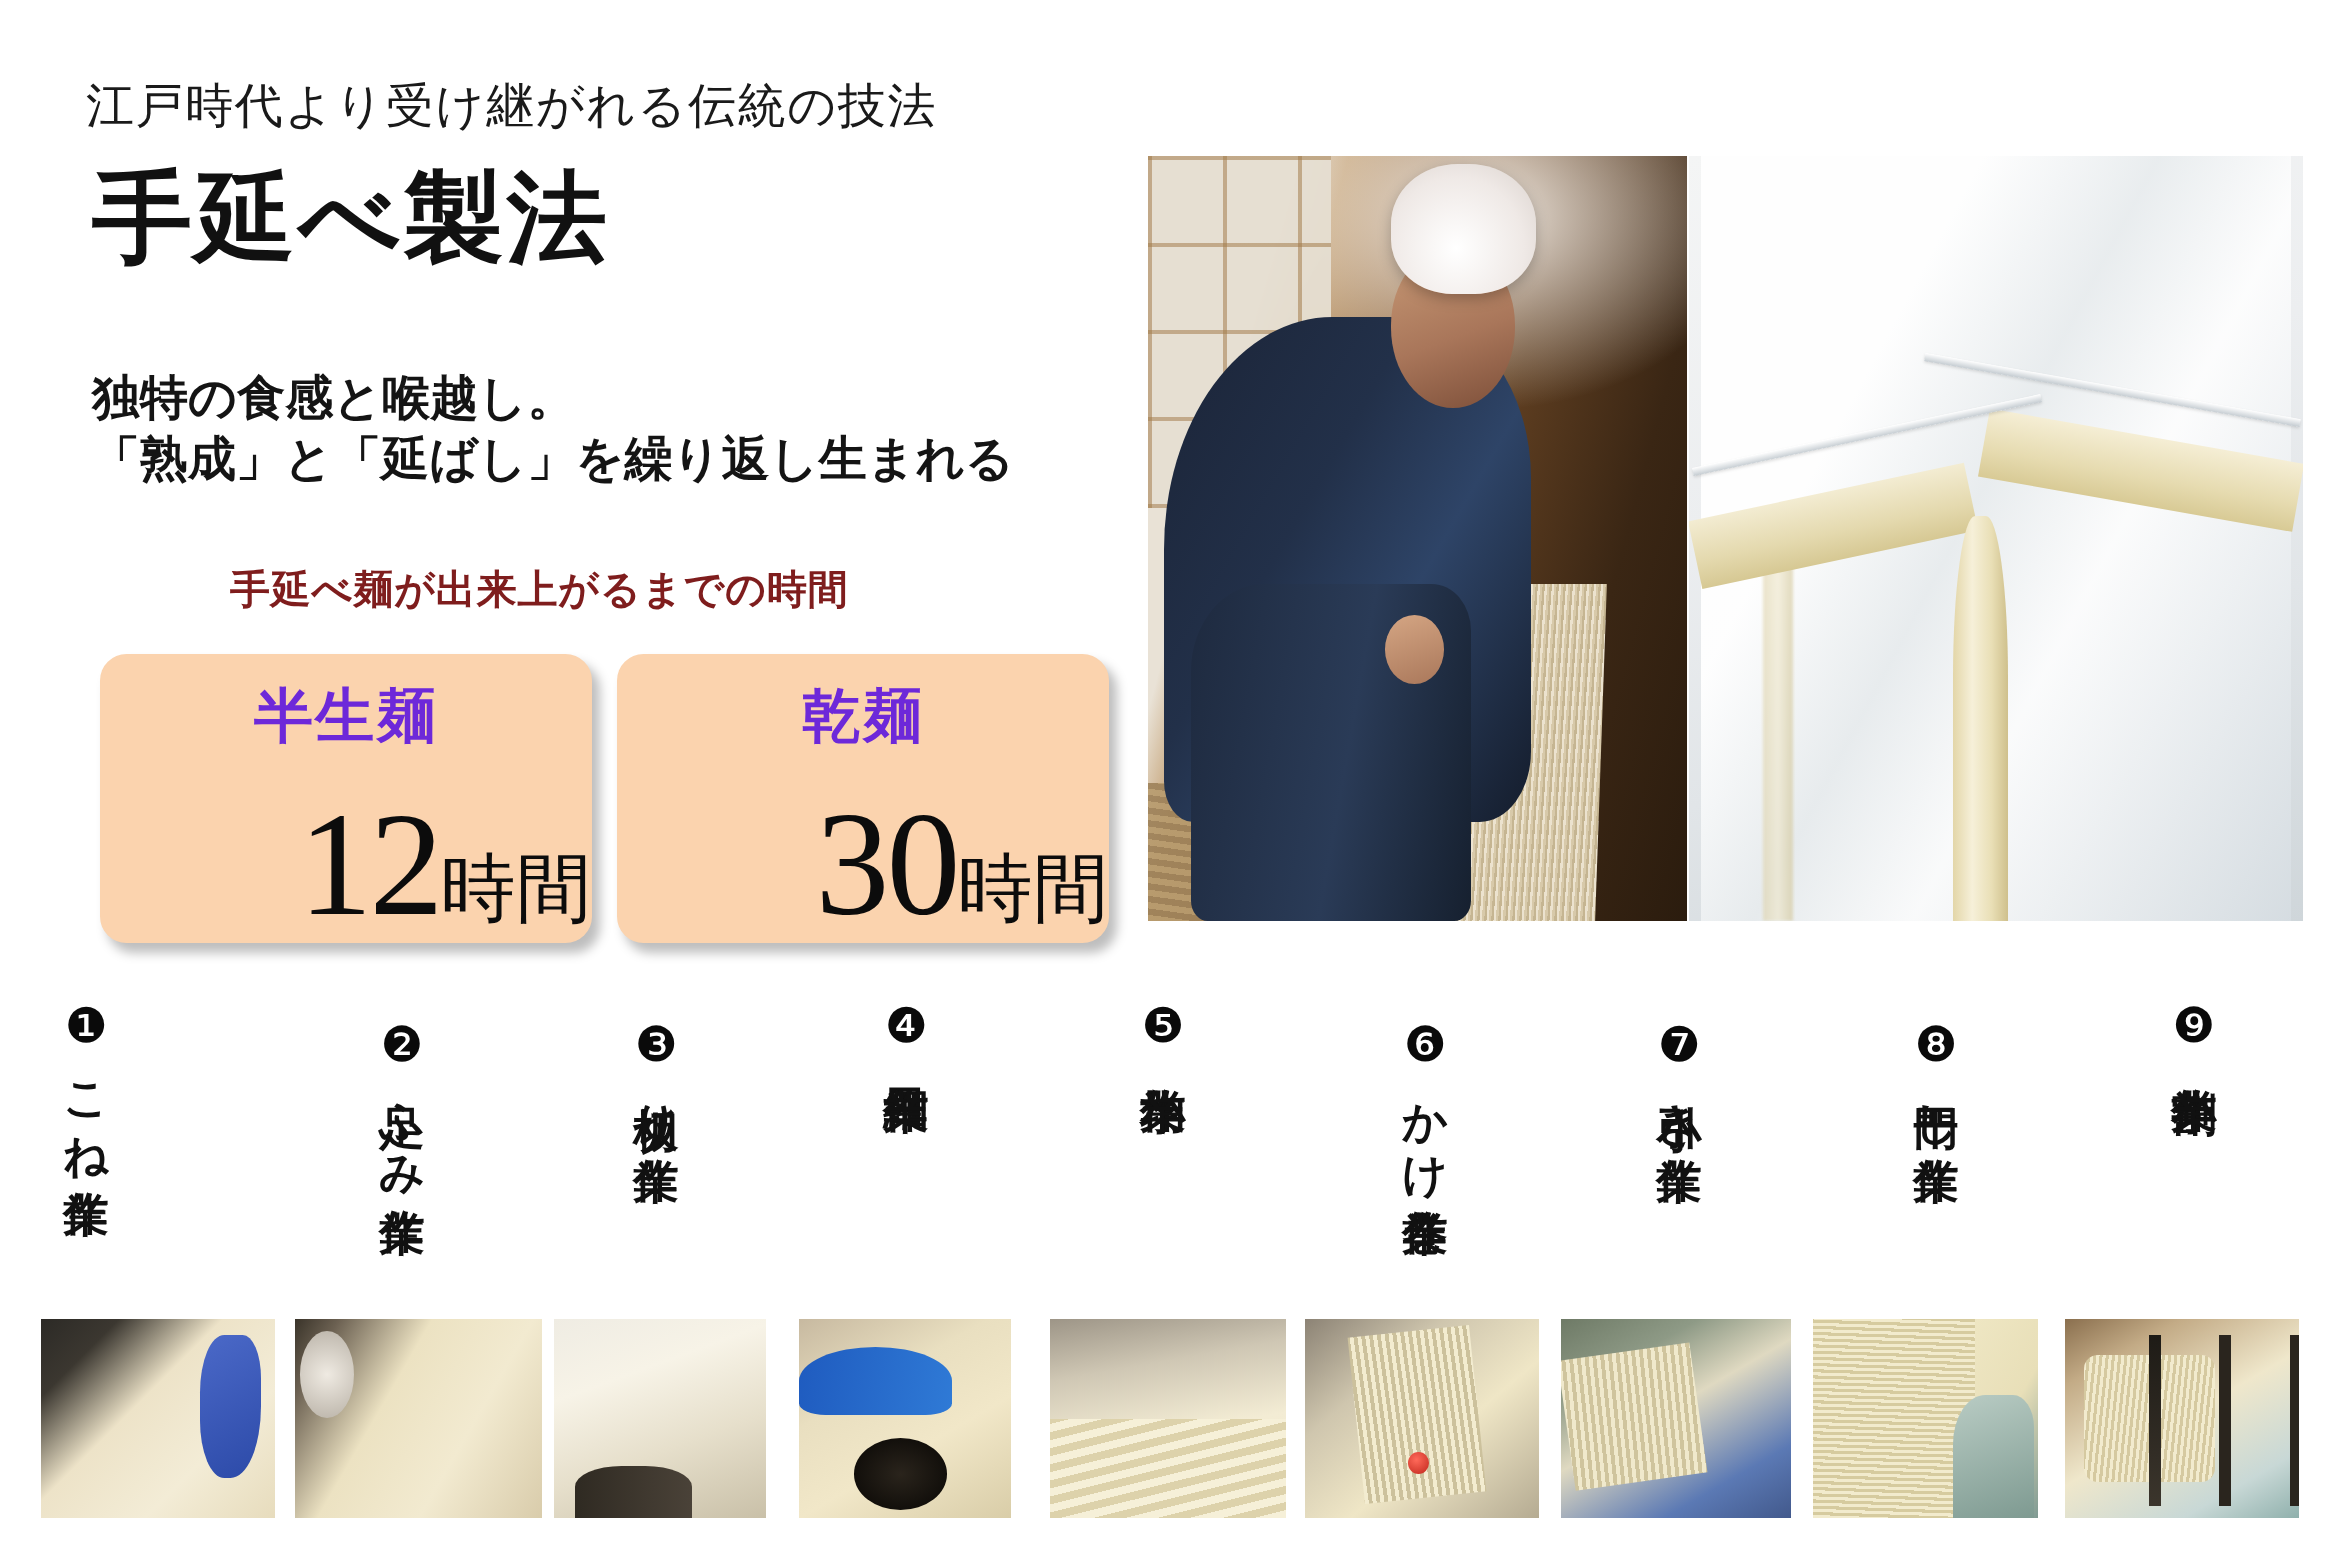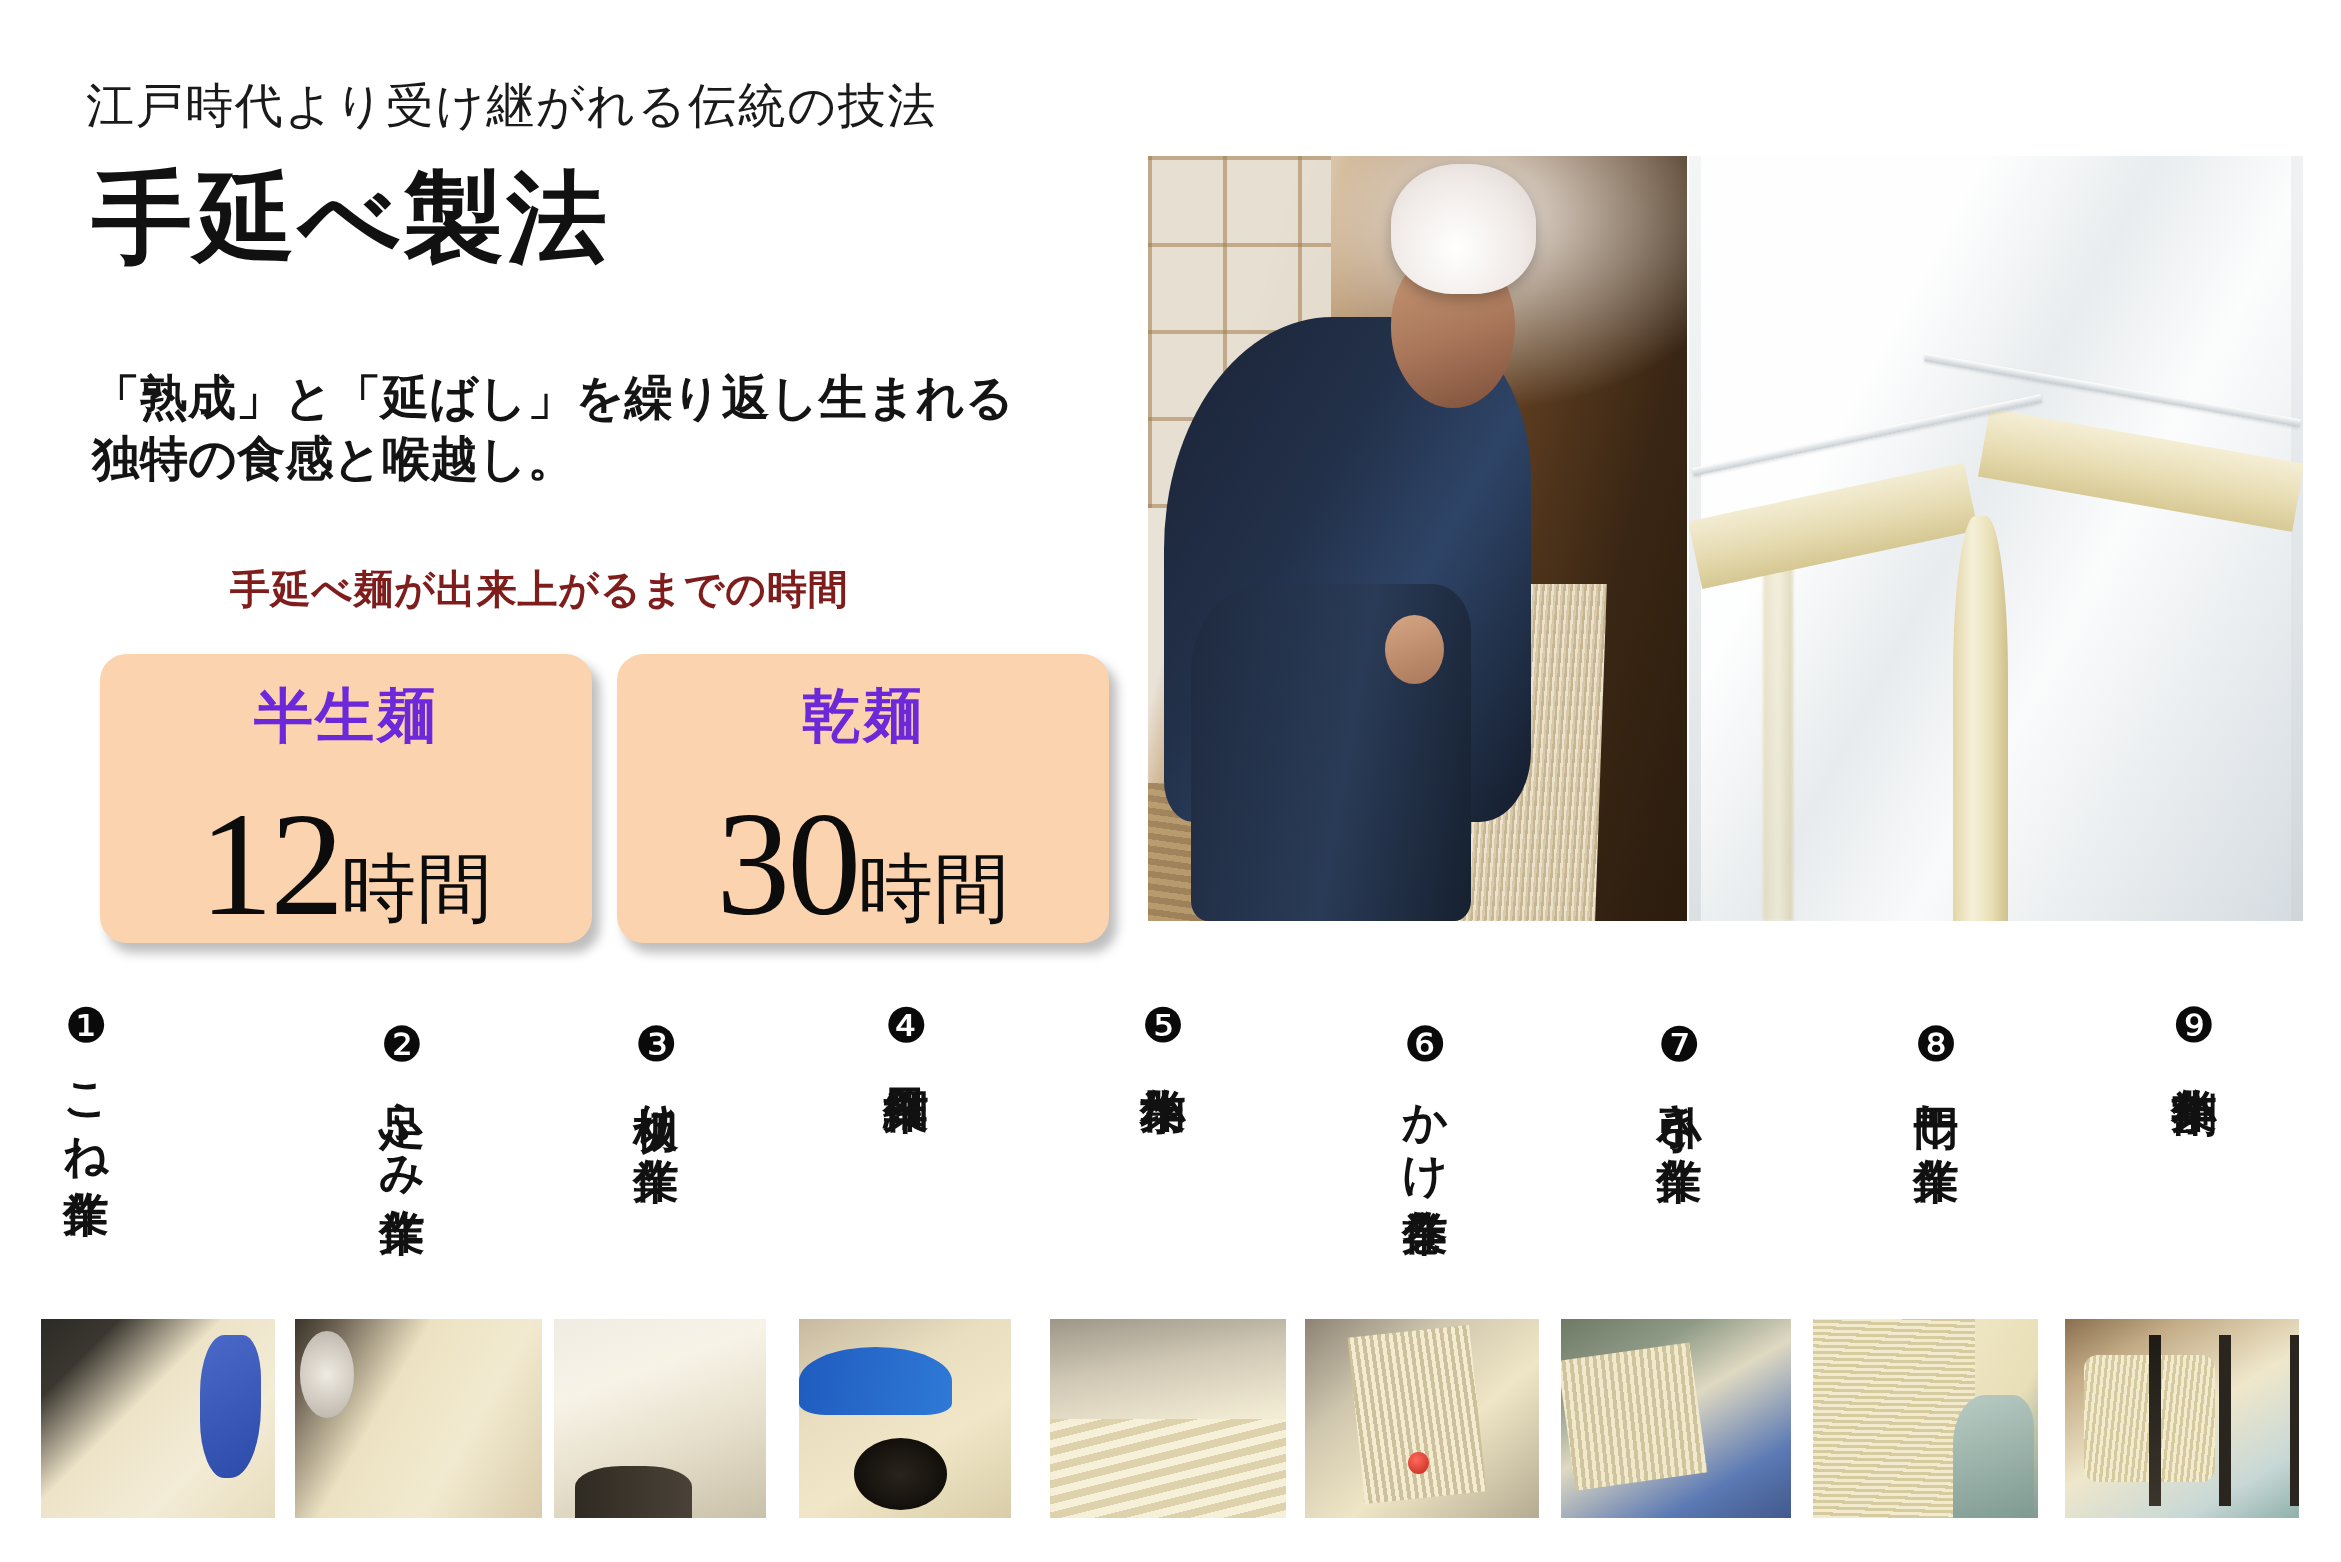--- a/index.html
+++ b/index.html
@@ -72,21 +72,21 @@
     left: 0; right: 0; top: 23.4px;
     text-align: center;
     font-size: 59px;
     font-weight: bold;
     letter-spacing: 2.3px;
     color: #6d28d9;
   }
   .card-value {
     position: absolute;
     left: 0; right: 0; bottom: 4.7px;
-    text-align: center;
+    text-align: right;
     white-space: nowrap;
     line-height: 1;
   }
   .card-num {
     font-family: "Liberation Serif", "DejaVu Serif", serif;
     font-size: 148px;
     letter-spacing: -3.1px;
     color: #0c0c0c;
     vertical-align: baseline;
   }
@@ -285,22 +285,22 @@
   .t9:after { content:""; position:absolute; left:36%; top:8%; width:5%; height:86%;
     background: linear-gradient(to bottom,#1e1b16,#3b352c);
     box-shadow: 70px 0 0 #2a251e, 141px 0 0 #2a251e; }
 </style>
 </head>
 <body>
 
 <div class="eyebrow">江戸時代より受け継がれる伝統の技法</div>
 <h1 class="headline">手延べ製法</h1>
 <div class="lede">
+  <div>独特の食感と喉越し。</div>
   <div>「熟成」と「延ばし」を繰り返し生まれる</div>
-  <div>独特の食感と喉越し。</div>
 </div>
 
 <div class="time-caption">手延べ麺が出来上がるまでの時間</div>
 <div class="cards">
 
   <div class="card">
     <div class="card-title">半生麺</div>
     <div class="card-value">
       <span class="card-num">12</span><span class="card-unit">時間</span>
     </div>

